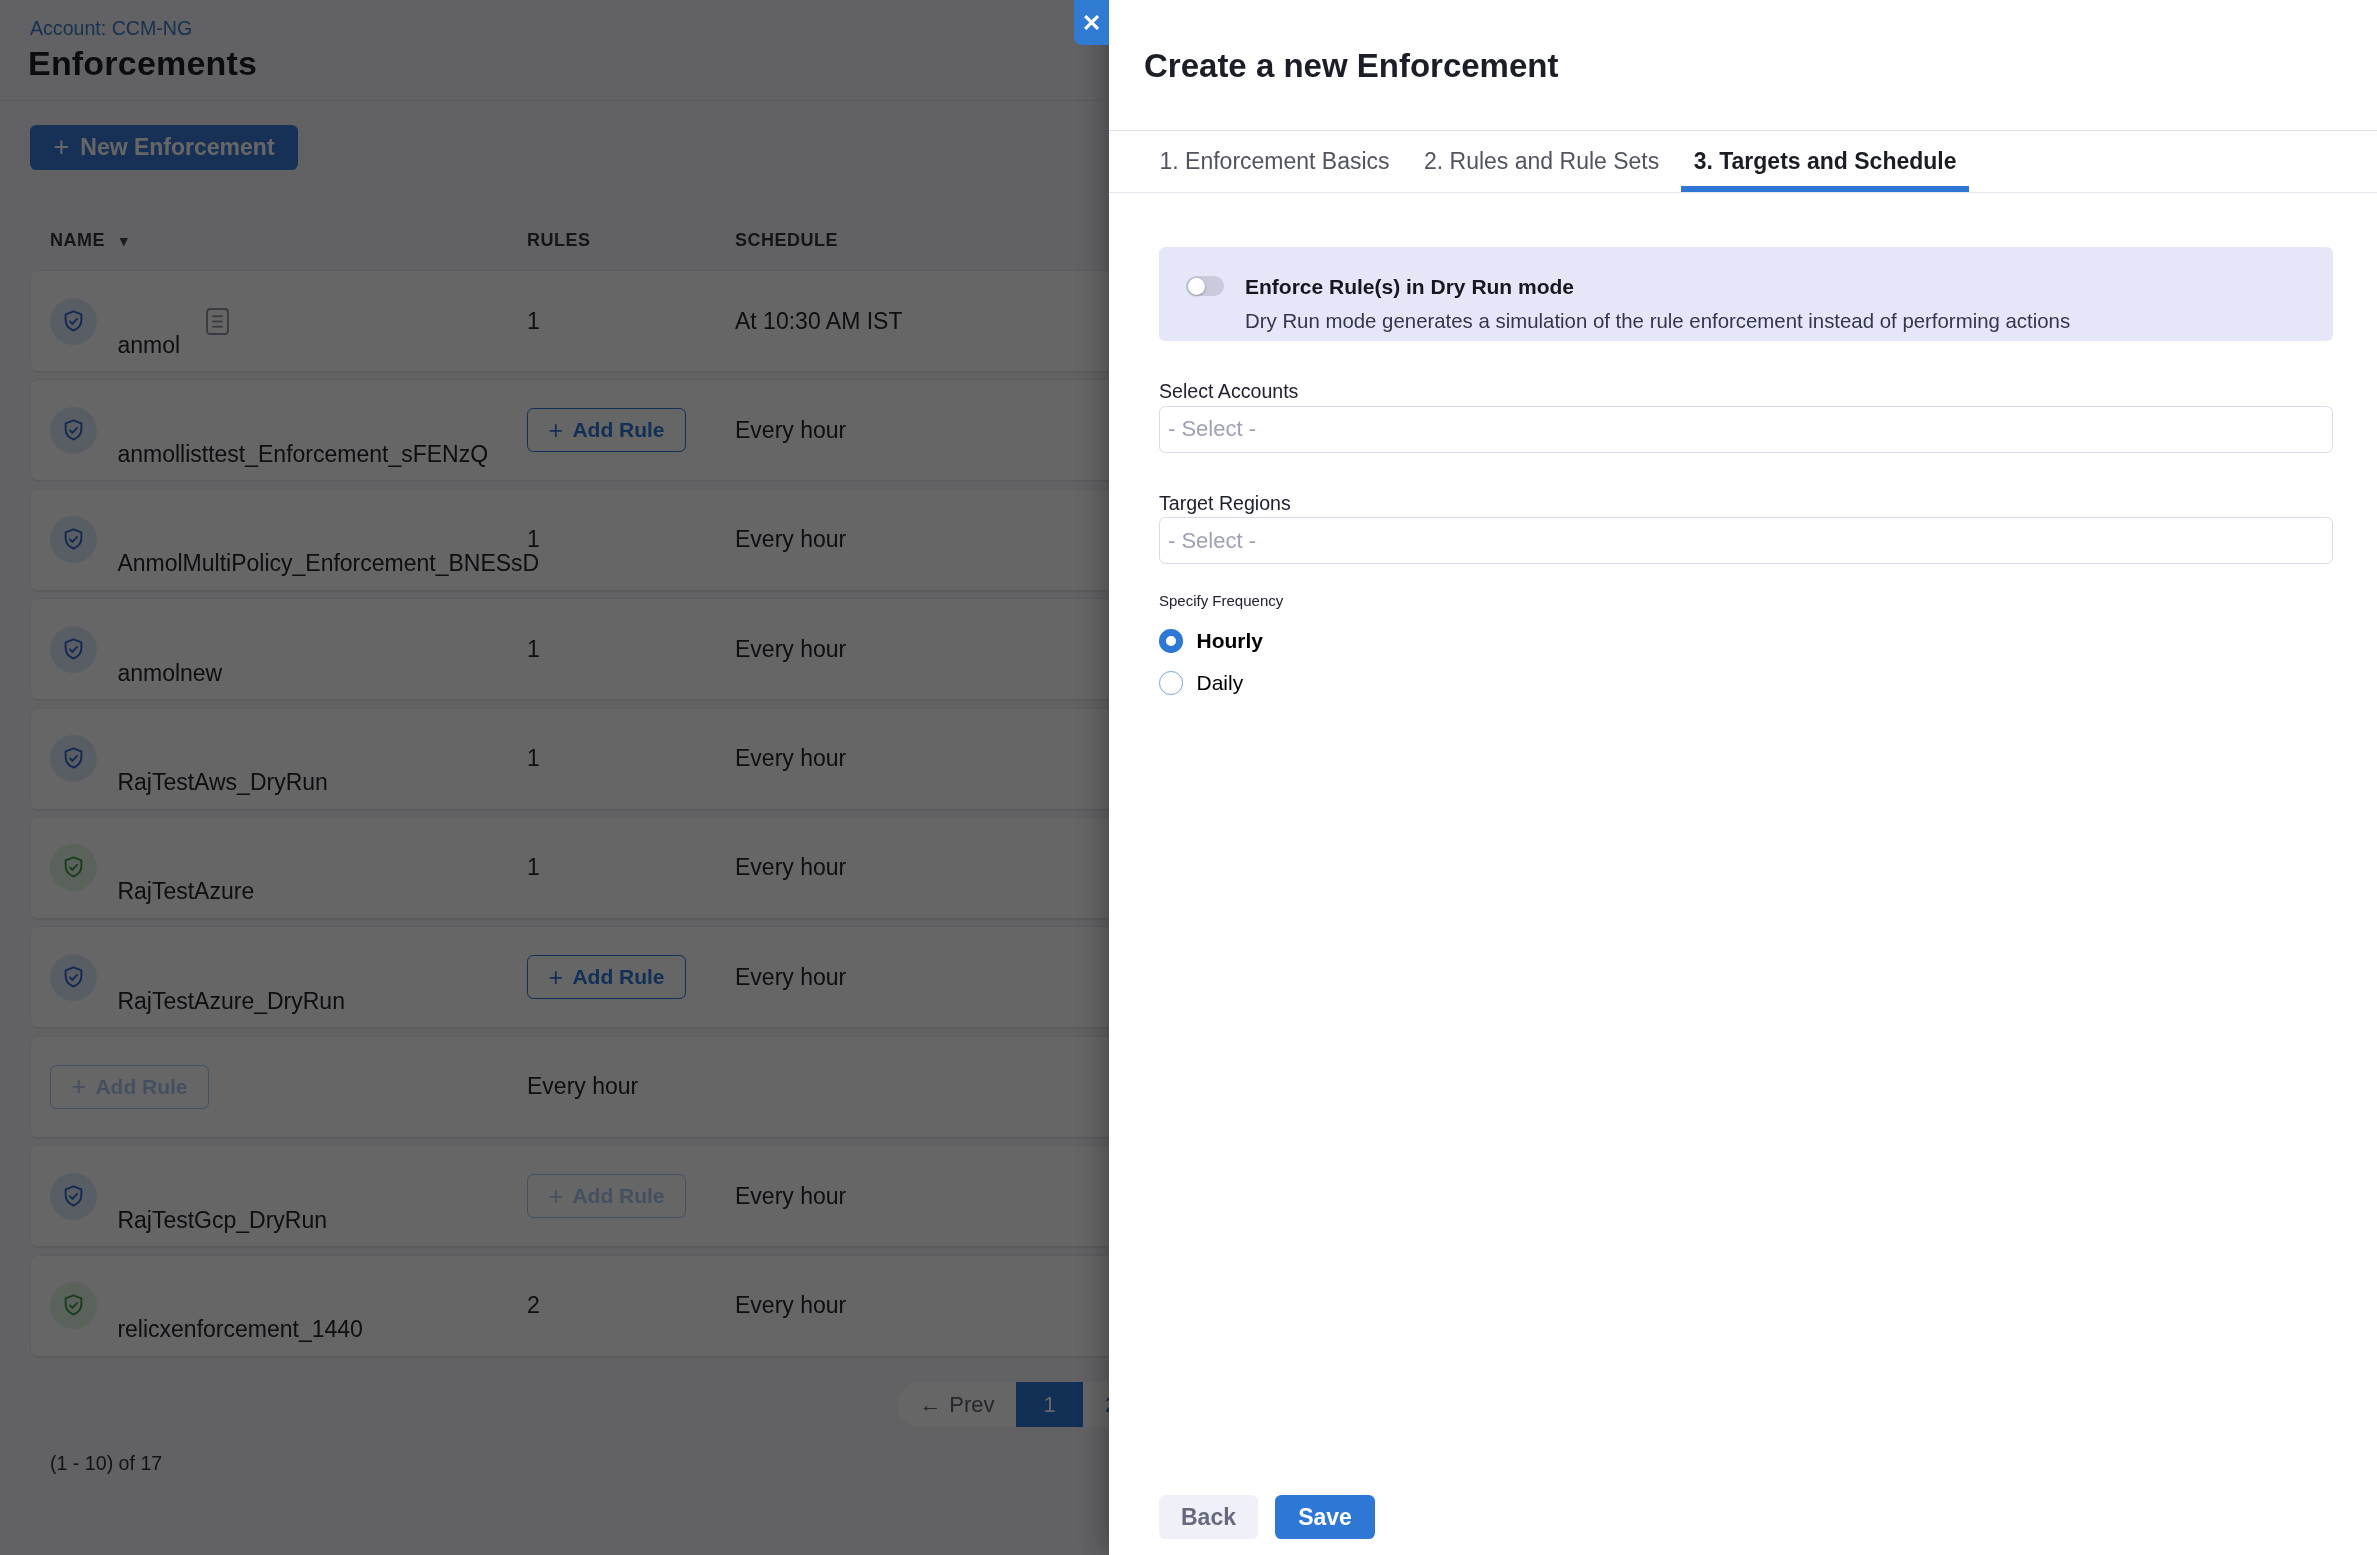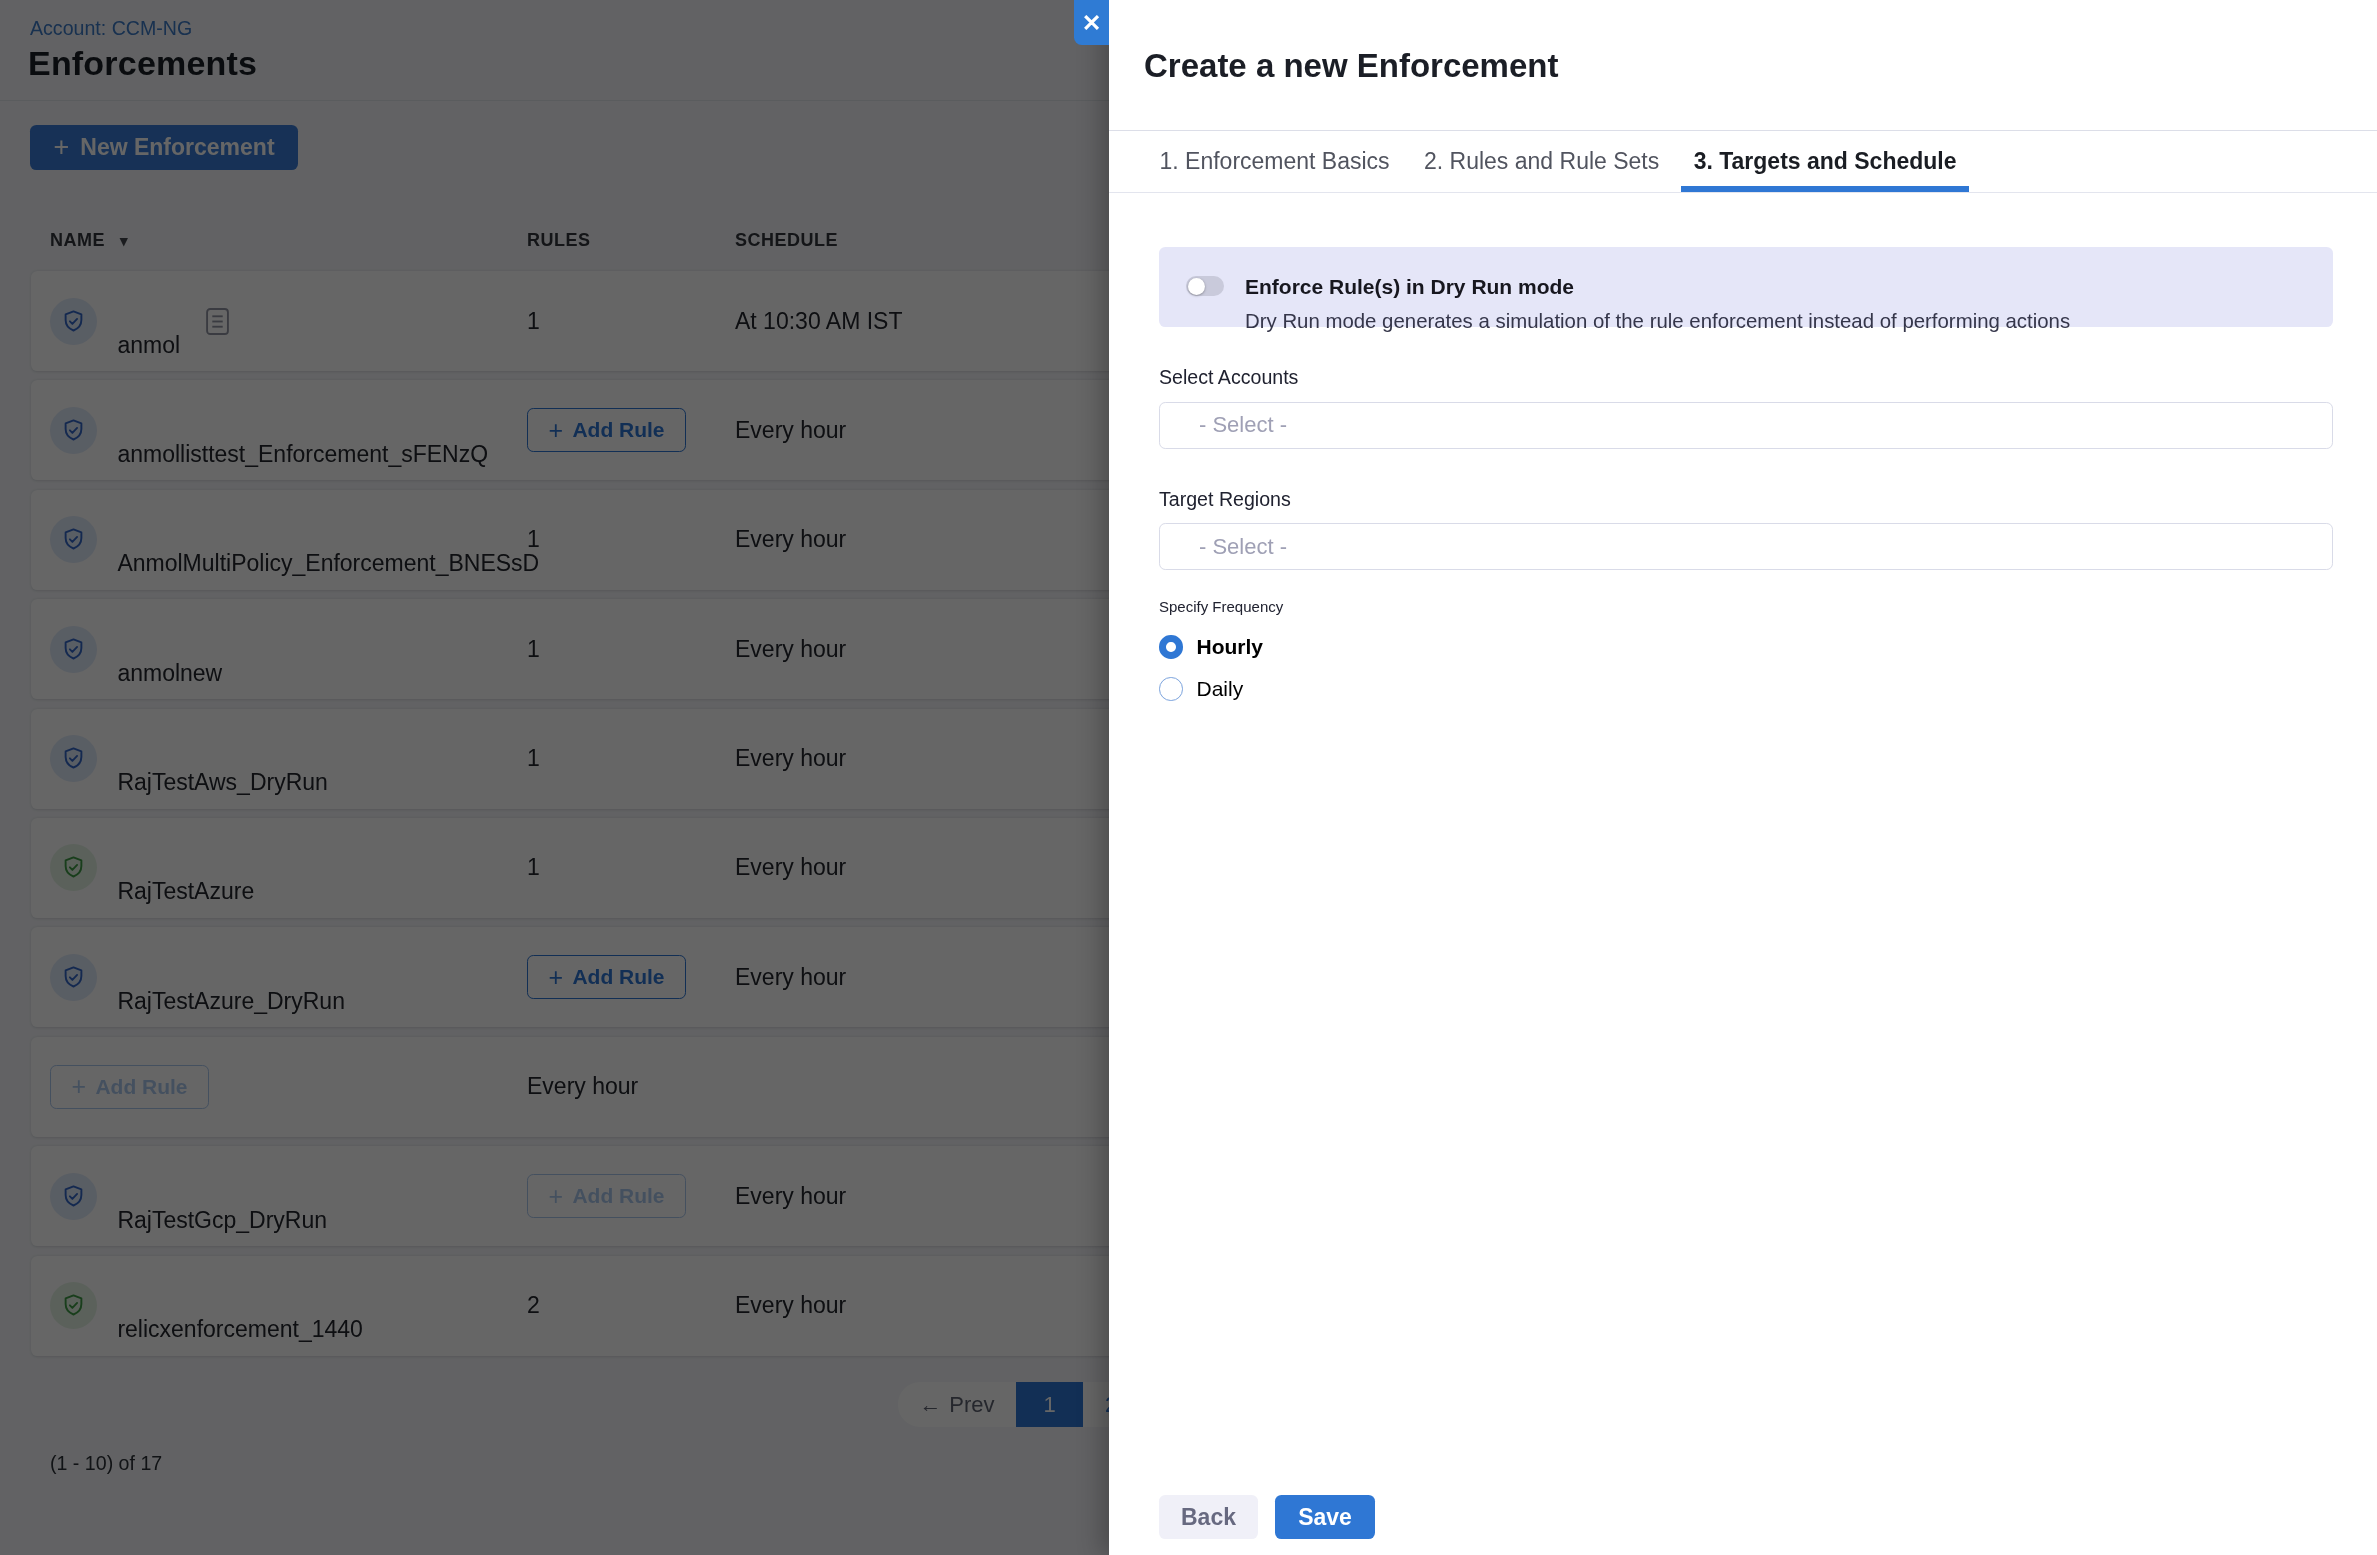--- a/index.html
+++ b/index.html
@@ -110,41 +110,41 @@
   .tab {
     display:flex; align-items:center; padding:0 12.5px; margin-right:9.4px;
     font-size:23px; color:#51545f; font-weight:500; cursor:pointer;
     border-bottom:6.3px solid transparent; padding-top:6.3px;
   }
   .tab.active { color:#1a1d23; font-weight:700; border-bottom-color:#2f77d4; }
 
   .drawer-body { padding:0 45px 0 50px; }
 
   .dryrun-box {
-    margin-top:54px; height:80px; width:1174px;
+    margin-top:54px; height:94px; width:1174px;
     background:#e5e6f8; border-radius:6.3px;
     position:relative; padding:28px 23.5px 0 86px;
   }
   .toggle {
     position:absolute; left:27.4px; top:29px; width:38px; height:20.4px;
     background:#c9cadb; border-radius:10.2px; cursor:pointer;
   }
   .toggle .knob {
     position:absolute; left:1.6px; top:1.6px; width:17px; height:17px;
     background:#ffffff; border-radius:50%;
     box-shadow:0 0.8px 2.4px rgba(0,0,0,.35);
   }
   .dryrun-title { font-size:21px; font-weight:700; color:#17171f; }
   .dryrun-desc { margin-top:11px; font-size:20.4px; color:#35364a; }
 
   .field-label { margin-top:39px; font-size:19.6px; font-weight:500; color:#202230; height:23.5px; }
   .select-box {
-    margin-top:12px; width:1174px; height:47px;
+    margin-top:2px; width:1174px; height:47px;
     border:1.6px solid #d9dbe8; border-radius:6.3px; background:#fff;
-    display:flex; align-items:center; padding-left:39px; cursor:pointer;
+    display:flex; align-items:center; padding-left:8px; cursor:pointer;
   }
   .select-placeholder { font-size:22px; color:#9fa0b5; }
 
   .freq-label { margin-top:28px; font-size:15px; font-weight:500; color:#202230; height:23.5px; }
   .radio-list { margin-top:4.7px; }
   .radio-row { height:42px; display:flex; align-items:center; gap:14px; cursor:pointer; }
   .radio-circle { width:23.5px; height:23.5px; border-radius:50%; background:#fff; border:1.6px solid #7ba3dd; }
   .radio-row.selected .radio-circle { border:7px solid #2f77d4; }
   .radio-label { font-size:21px; color:#000000; }
   .radio-row.selected .radio-label { font-weight:600; }

